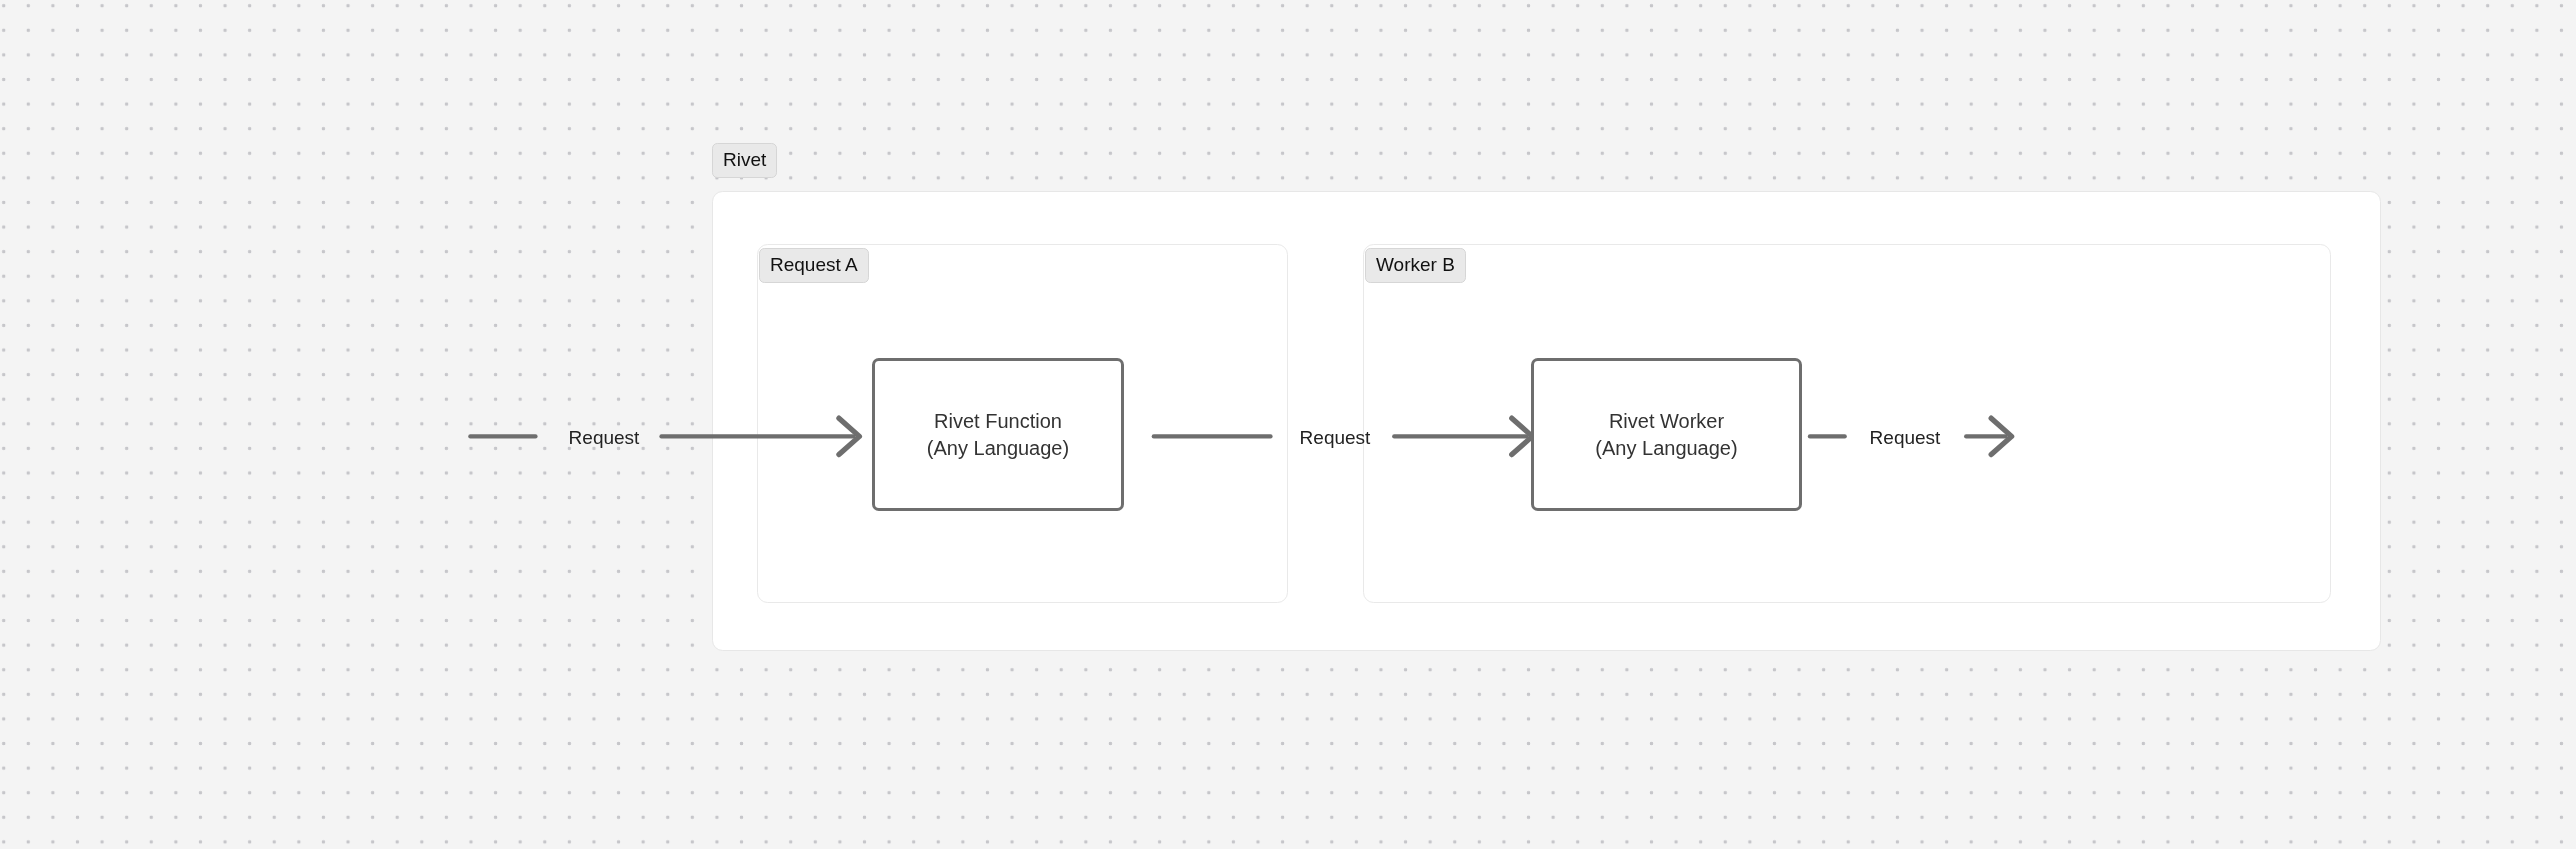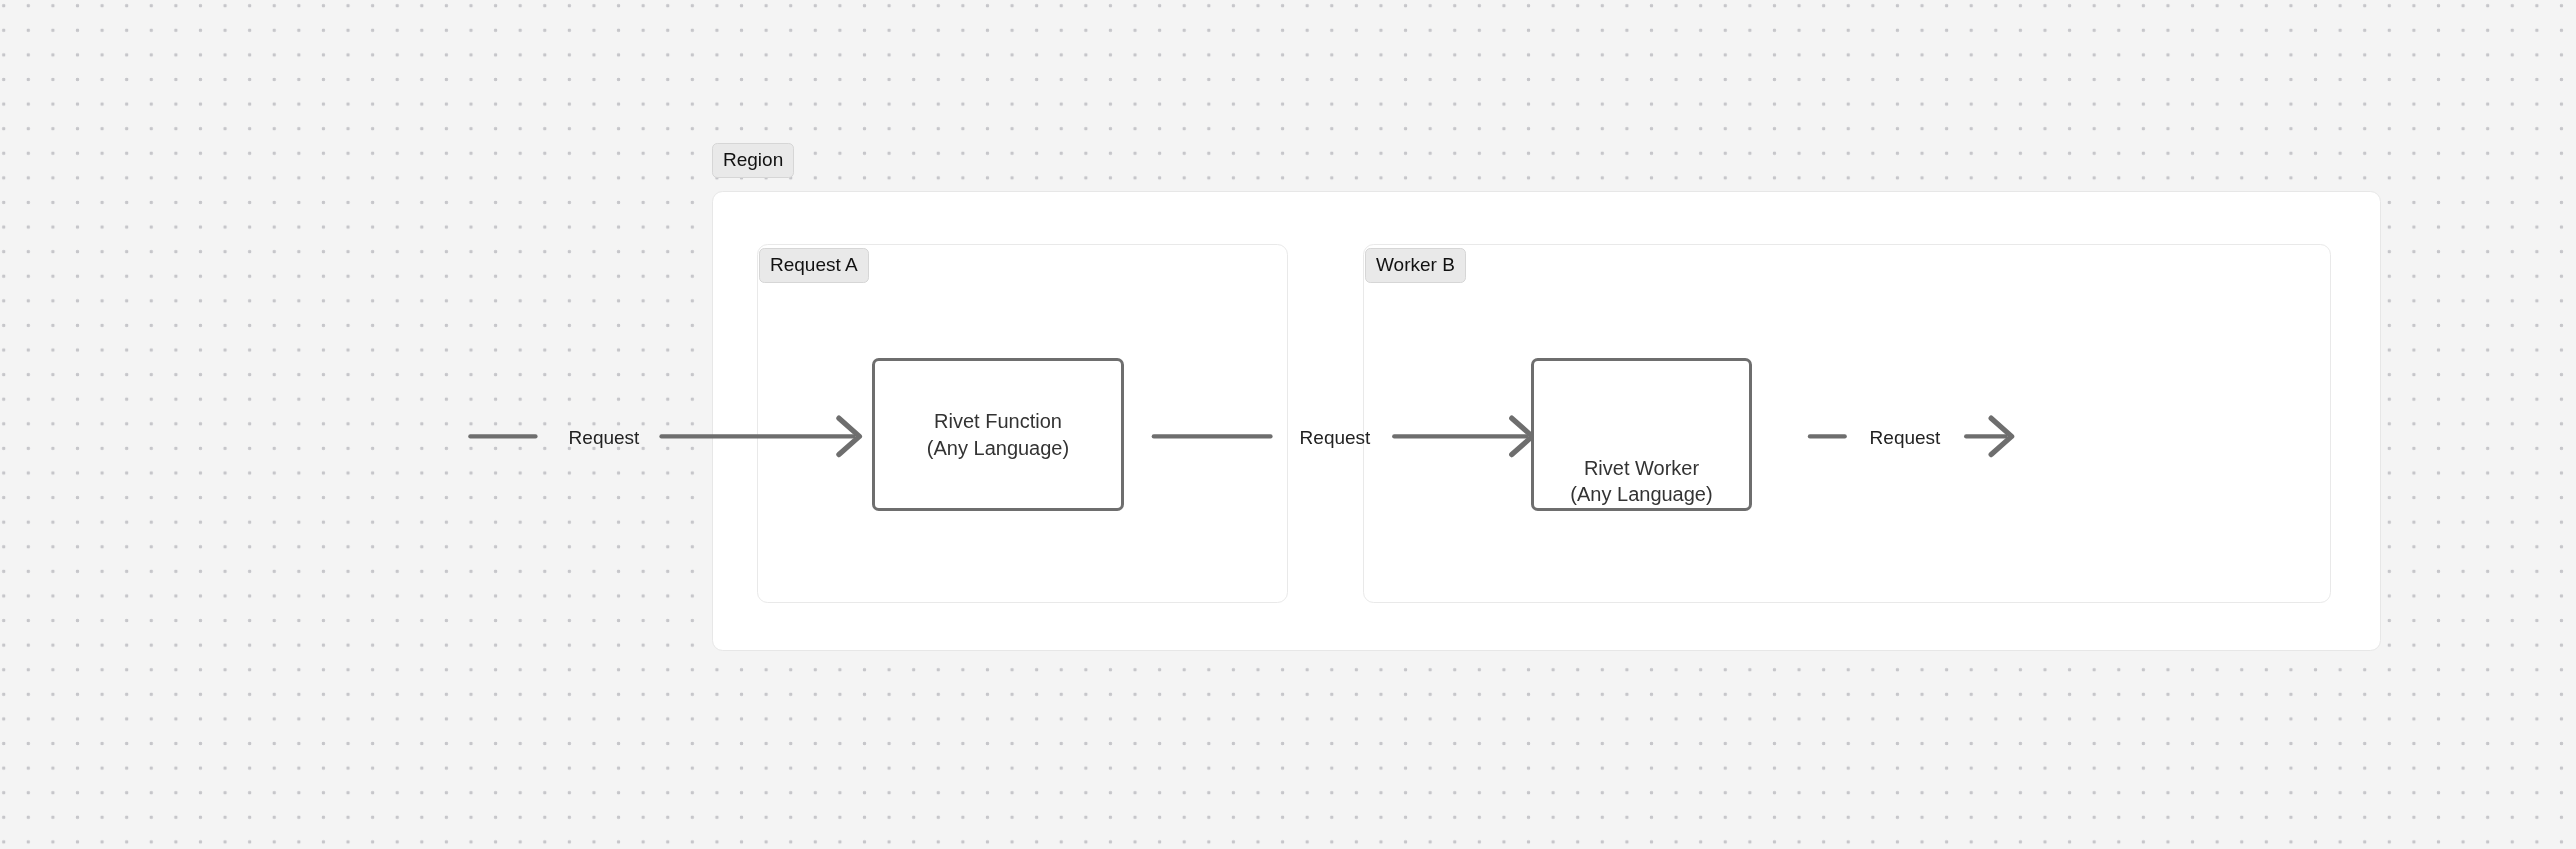--- a/index.html
+++ b/index.html
@@ -95,21 +95,21 @@
     text-align: right;
   }
 </style>
 </head>
 <body>
 
 <div id="canvas">
 
   <div class="group outer" style="left:712px; top:191px; width:1669px; height:460px;"></div>
 
-  <div class="group-label" style="left:712px; top:143px;">Region</div>
+  <div class="group-label" style="left:712px; top:143px;">Rivet</div>
 
   <div class="group region" style="left:757px; top:244px; width:531px; height:359px;"></div>
 
   <div class="group-label" style="left:759px; top:248px;">Request A</div>
 
   <div class="group region" style="left:1363px; top:244px; width:968px; height:359px;"></div>
 
   <div class="group-label" style="left:1365px; top:248px;">Worker B</div>
 
   <svg class="edge-layer" viewBox="0 0 3396 1120">
@@ -138,20 +138,20 @@
   <div class="edge-label" style="left:1335px; top:437px;">Request</div>
 
   <div class="edge-label" style="left:1905px; top:437px;">Request</div>
 
 
   <div class="node" style="left:872px; top:358px; width:252px; height:153px;">
     <span class="line">Rivet Function</span>
     <span class="line">(Any Language)</span>
   </div>
 
-  <div class="node" style="left:1531px; top:358px; width:221px; height:153px;justify-content:flex-end;">
+  <div class="node" style="left:1531px; top:358px; width:271px; height:153px;">
     <span class="line">Rivet Worker</span>
     <span class="line">(Any Language)</span>
   </div>
 
 
 </div>
 
 
 </body></html>

